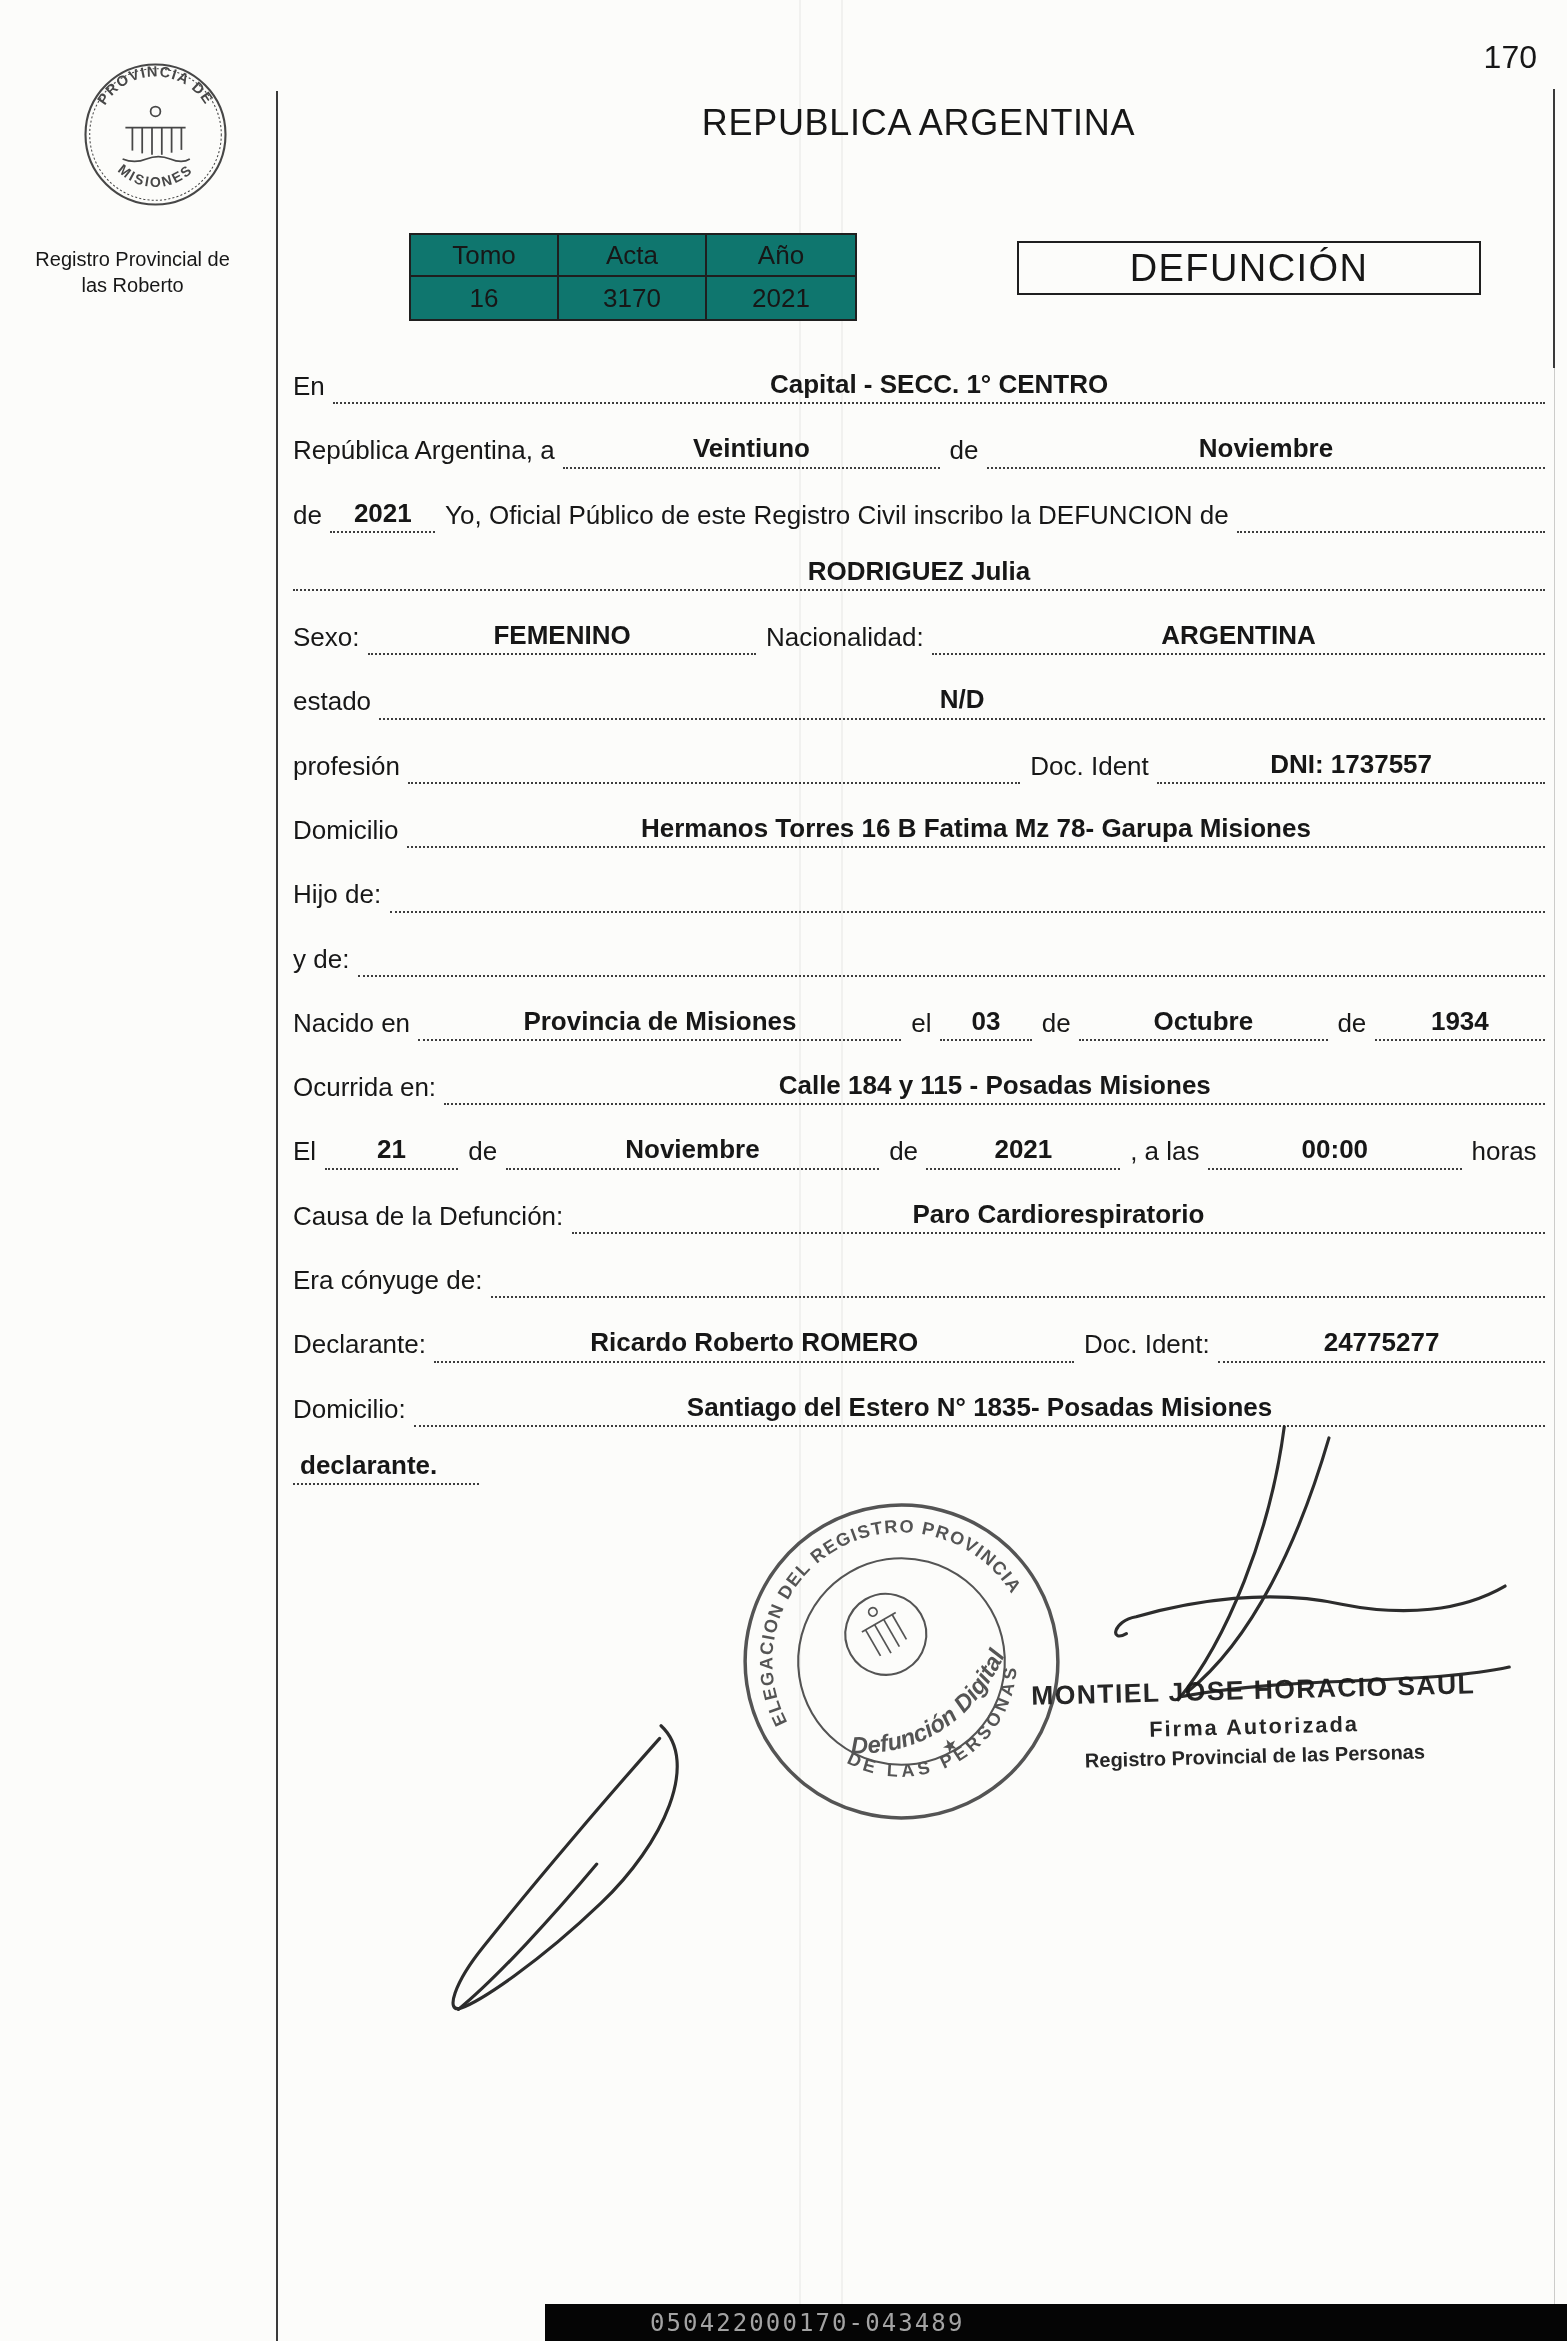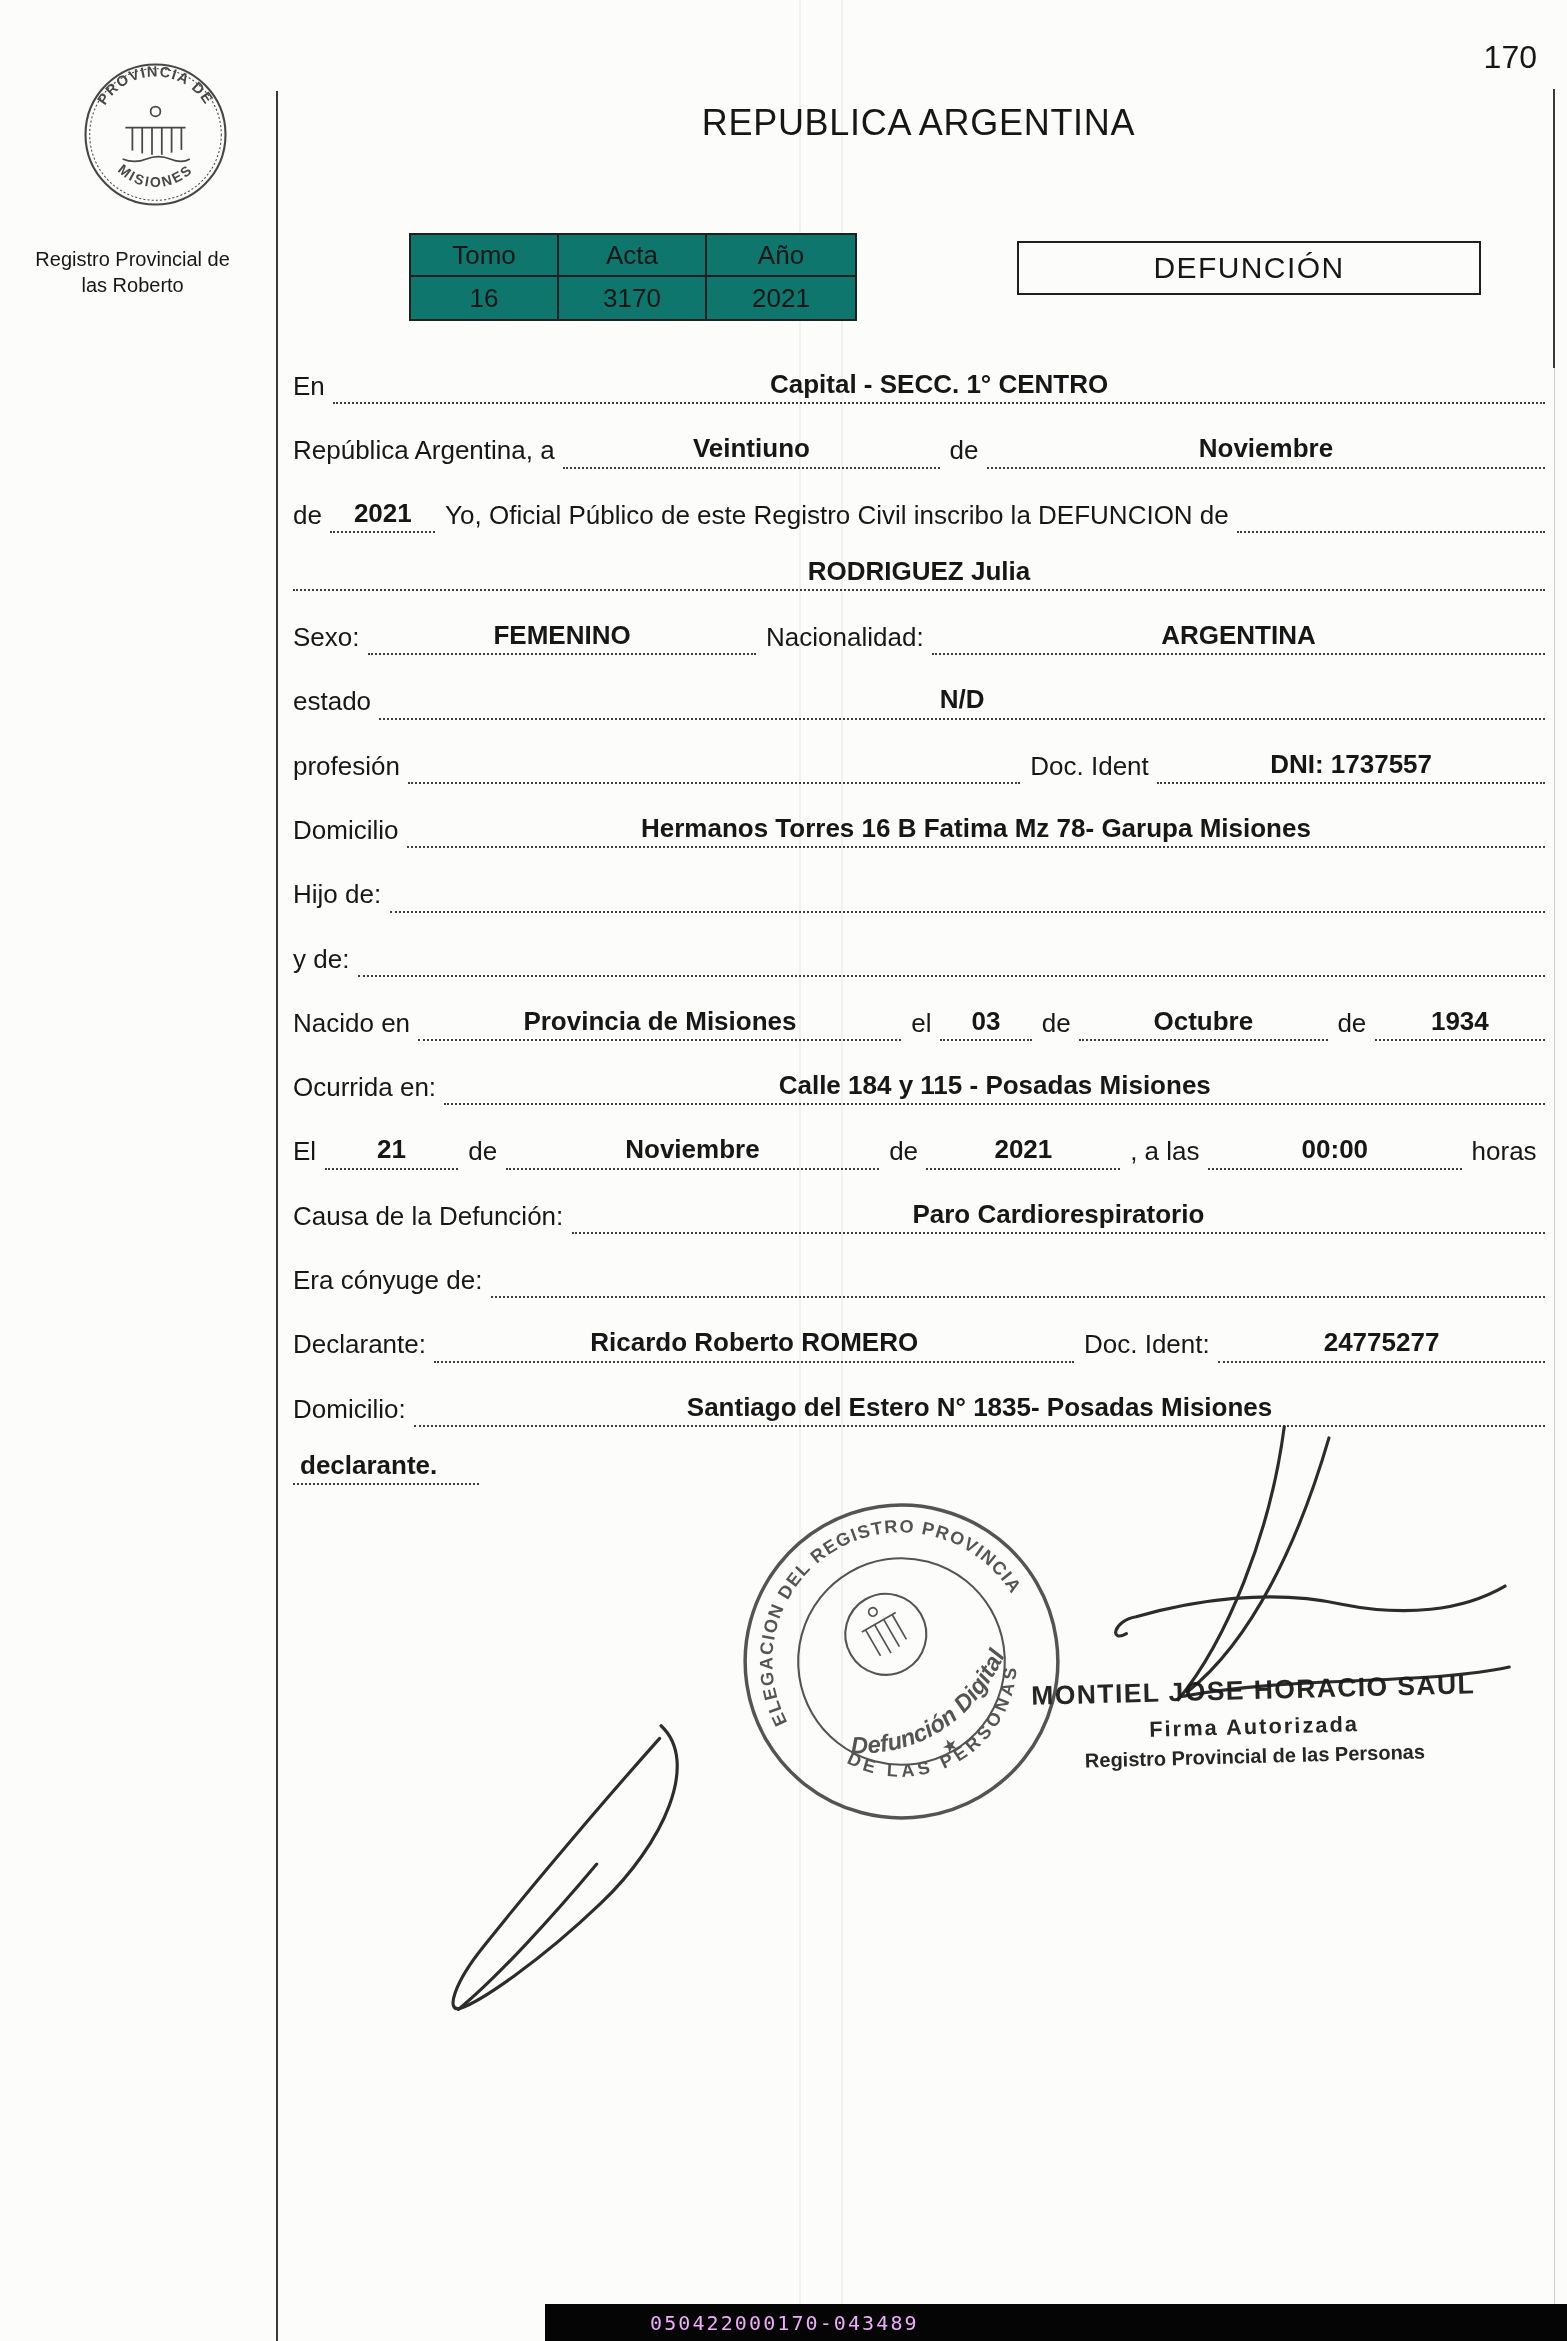--- a/index.html
+++ b/index.html
@@ -8,39 +8,39 @@
   .vline{position:absolute;background:#3a3a3a;}
   .crease{position:absolute;top:0;bottom:0;width:2.1px;background:rgba(0,0,0,0.045);}
   .page-number{position:absolute;top:39px;right:31px;font-size:32px;}
   .seal-svg{position:absolute;left:82px;top:61px;}
   .seal-caption{position:absolute;left:12.6px;top:246px;width:240px;text-align:center;font-size:20px;line-height:1.3;}
   .title{position:absolute;left:293px;top:102px;width:1251px;text-align:center;font-size:36px;font-weight:normal;letter-spacing:0.7px;}
   .rec-table{position:absolute;left:409px;top:233px;display:grid;grid-template-columns:148px 148px 148px;grid-auto-rows:42px;border:2.1px solid #1f1f1f;background:#0f766e;}
   .rec-cell{display:flex;align-items:center;justify-content:center;font-size:26px;border-right:2.1px solid #1f1f1f;border-bottom:2.1px solid #1f1f1f;}
   .rec-cell:nth-child(3n){border-right:none;}
   .rec-cell:nth-child(n+4){border-bottom:none;}
-  .act-box{position:absolute;left:1017px;top:241px;width:464px;height:54px;border:2.1px solid #1f1f1f;display:flex;align-items:center;justify-content:center;font-size:30px;letter-spacing:1.4px;}
+  .act-box{position:absolute;left:1017px;top:241px;width:464px;height:54px;border:2.1px solid #1f1f1f;display:flex;align-items:center;justify-content:center;font-size:38px;letter-spacing:1.4px;}
   .form{position:absolute;left:293px;top:363px;width:1252px;}
   .row{display:flex;align-items:flex-end;margin-bottom:23px;font-size:26px;line-height:1.2;}
   .lbl{white-space:nowrap;padding:0 8.4px 2.1px 9.8px;}
   .row .lbl:first-child{padding-left:0;margin-top:8px;}
   .fld{border-bottom:2.8px dotted #3d3d3d;text-align:center;font-weight:bold;padding:0 7px 2.1px;min-height:34px;}
   .grow{flex:1 1 0;}
   .g1{flex:1 1 0;}.g2{flex:2 1 0;}.g3{flex:3 1 0;}.g4{flex:4 1 0;}.g5{flex:5 1 0;}.g6{flex:6 1 0;}.g8{flex:8 1 0;}
   .wyear{flex:0 0 105px;}
   .left{text-align:left;}
   .fit{flex:0 0 auto;padding-right:42px;}
   .auth{position:absolute;left:1013px;top:1675px;width:482px;text-align:center;transform:rotate(-1.5deg);color:#262626;}
   .auth-name{font-size:26.5px;font-weight:bold;letter-spacing:1.4px;}
   .auth-role{font-size:21.7px;font-weight:bold;letter-spacing:2.1px;margin-top:8.4px;}
   .auth-org{font-size:20px;font-weight:bold;margin-top:4.2px;}
   .stamp-svg{position:absolute;left:727px;top:1487px;opacity:0.87;}
   .sig-svg{position:absolute;left:0;top:0;pointer-events:none;}
   .barcode-bar{position:absolute;left:545px;right:0;bottom:0;height:38px;background:#050505;display:flex;align-items:center;}
-  .barcode-text{color:#f0abfc;font-family:"DejaVu Sans Mono",monospace;font-size:20px;letter-spacing:2.1px;padding-left:105px;}
+  .barcode-text{color:#a3a3a3;font-family:"DejaVu Sans Mono",monospace;font-size:24px;letter-spacing:2.1px;padding-left:105px;}
 </style>
 </head>
 <body>
 
 <div class="page">
 
   <div class="vline" style="left:276px;top:91px;bottom:0;width:2.1px;"></div>
   <div class="vline" style="right:12.6px;top:89px;height:279px;width:2.1px;"></div>
   <div class="vline" style="right:12.6px;top:89px;bottom:0;width:1.4px;opacity:0.25;"></div>
   <div class="crease" style="left:799px;"></div>

